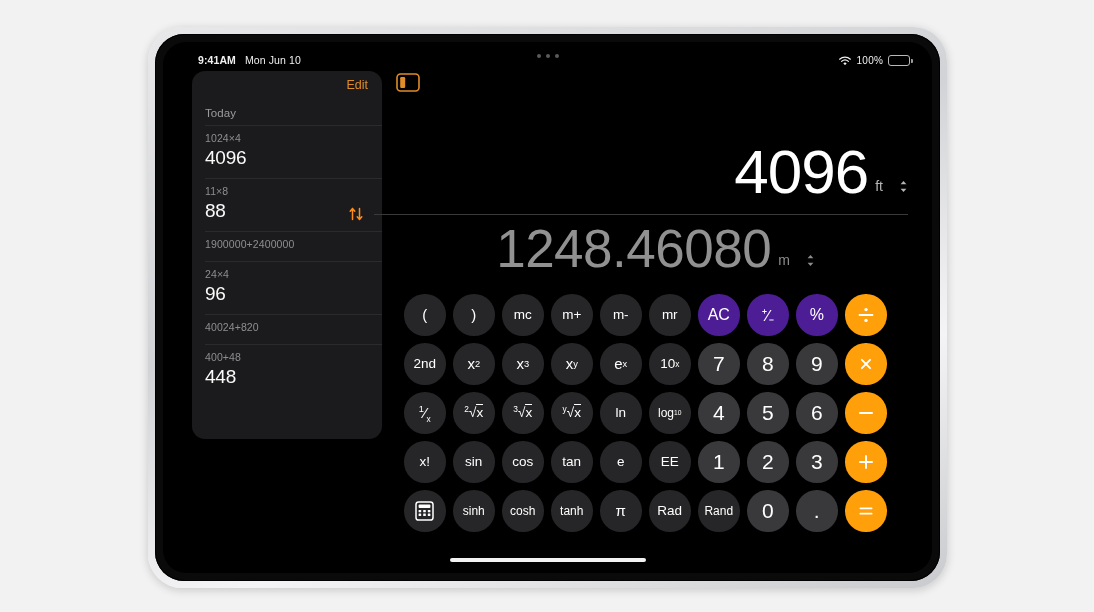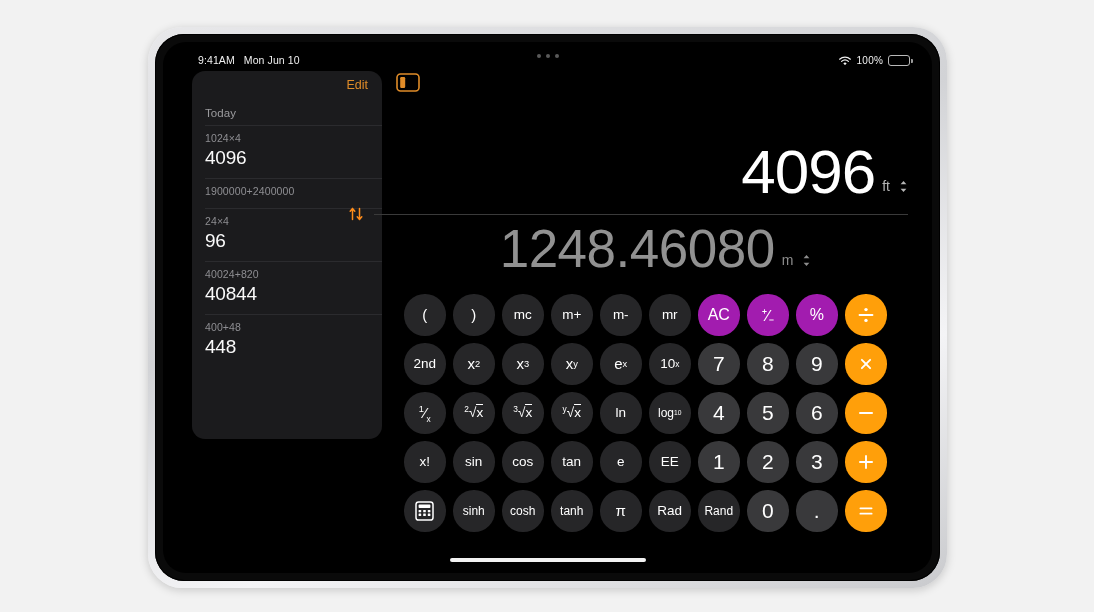--- a/index.html
+++ b/index.html
@@ -44,21 +44,21 @@
 
   
   #status-bar {
     position: absolute; left: 0; top: 8px; width: 769px; height: 20px;
     display: flex; align-items: center;
   }
   #status-left {
     position: absolute; left: 23px; display: flex; align-items: baseline; gap: 9px;
     color: #f0f0f0; font-size: 10.5px; letter-spacing: .1px; white-space: nowrap;
   }
-  #status-time { font-weight: 400; padding-left: 12px; }
+  #status-time { font-weight: 700; padding-left: 12px; }
   #status-date { font-weight: 400; }
   #status-dots {
     position: absolute; left: 50%; transform: translateX(-50%);
     display: flex; gap: 5px; top: 4px;
   }
   #status-dots i { width: 4px; height: 4px; border-radius: 50%; background: #5a5a5a; display:block; }
   #status-right {
     position: absolute; right: 22px; display: flex; align-items: flex-end; gap: 5px;
     color: #f0f0f0; font-size: 10px;
   }
@@ -107,21 +107,21 @@
   }
 
   
   #display { position:absolute; left: 240px; top: 95px; width: 505px; height: 120px; }
   #row-top {
     position:absolute; right: 0; top: 0; width: 100%;
     display:flex; align-items:flex-end; justify-content:flex-end; gap:7px; height: 66px;
   }
   #value-top { color:#fff; font-size:62px; font-weight:300; line-height:62px; letter-spacing:-1px; }
   #value-bot { color:#919191; font-size:53px; font-weight:300; line-height:56px; letter-spacing:-.5px; }
-  .unit-wrap { display:flex; align-items:center; gap:9px; padding-bottom:9px; cursor:pointer; }
+  .unit-wrap { display:flex; align-items:center; gap:16px; padding-bottom:9px; cursor:pointer; }
   .unit-top { color:#b5b5b5; font-size:14px; }
   .unit-bot { color:#8d8d8d; font-size:14px; }
   .chev { display:block; }
   #divider-row {
     position:absolute; left:-55px; right:0; top: 69px; height: 16px; display:flex; align-items:center; gap:10px;
   }
   #swap-icon { width:16px; height:16px; flex:0 0 16px; cursor:pointer; }
   #divider-line { flex:1; height:1px; background:#3a3a3a; }
   #row-bot {
     position:absolute; right:0; top: 84px; width:100%;
@@ -134,21 +134,21 @@
     display:flex; flex-direction:column; gap: 7.5px;
   }
   .kp-row { display:flex; gap: 7.5px; }
   .key {
     width: 41.5px; height: 41.5px; border-radius: 50%;
     display:flex; align-items:center; justify-content:center;
     background:#2a2a2c; color:#fff; cursor:pointer;
     font-size: 15px; font-weight: 400; user-select:none;
   }
   .key.dark    { background:#262628; }
-  .key.light   { background:#a21caf; font-size:16px; }
+  .key.light   { background:#4c1d95; font-size:16px; }
   .key.num     { background:#39393b; font-size:21px; font-weight:400; }
   .key.accent  { background:#ff9f0a; color:#fff; font-size:22px; }
   .key.small   { font-size:13.5px; }
   .key.tiny    { font-size:12px; }
   .key sup { font-size:.62em; vertical-align: super; line-height:0; }
   .key sub { font-size:.56em; vertical-align: sub; line-height:0; }
   .op-glyph { display:block; }
 
   
   #home-indicator {
@@ -199,29 +199,32 @@
         <span id="edit-button">Edit</span>
       </div>
 
       <div class="section-title">Today</div>
       <div class="hist-item">
         <div class="hist-expr">1024×4</div>
         <div class="hist-res">4096</div>
       </div>
 
       <div class="hist-item">
+        <div class="hist-expr">11×8</div>
+        <div class="hist-res">88</div>
+      </div>
+      <div class="hist-item">
         <div class="hist-expr">1900000+2400000</div>
       </div>
       <div class="hist-item">
         <div class="hist-expr">24×4</div>
         <div class="hist-res">96</div>
       </div>
       <div class="hist-item">
         <div class="hist-expr">40024+820</div>
-        <div class="hist-res">40844</div>
       </div>
       <div class="hist-item">
         <div class="hist-expr">400+48</div>
         <div class="hist-res">448</div>
       </div>
     </div>
 
     <div id="sidebar-toggle">
       <svg width="24" height="19" viewBox="0 0 24 19">
         <rect x="1" y="1" width="22" height="17" rx="3.5" fill="none" stroke="#e08c28" stroke-width="1.6"></rect>

